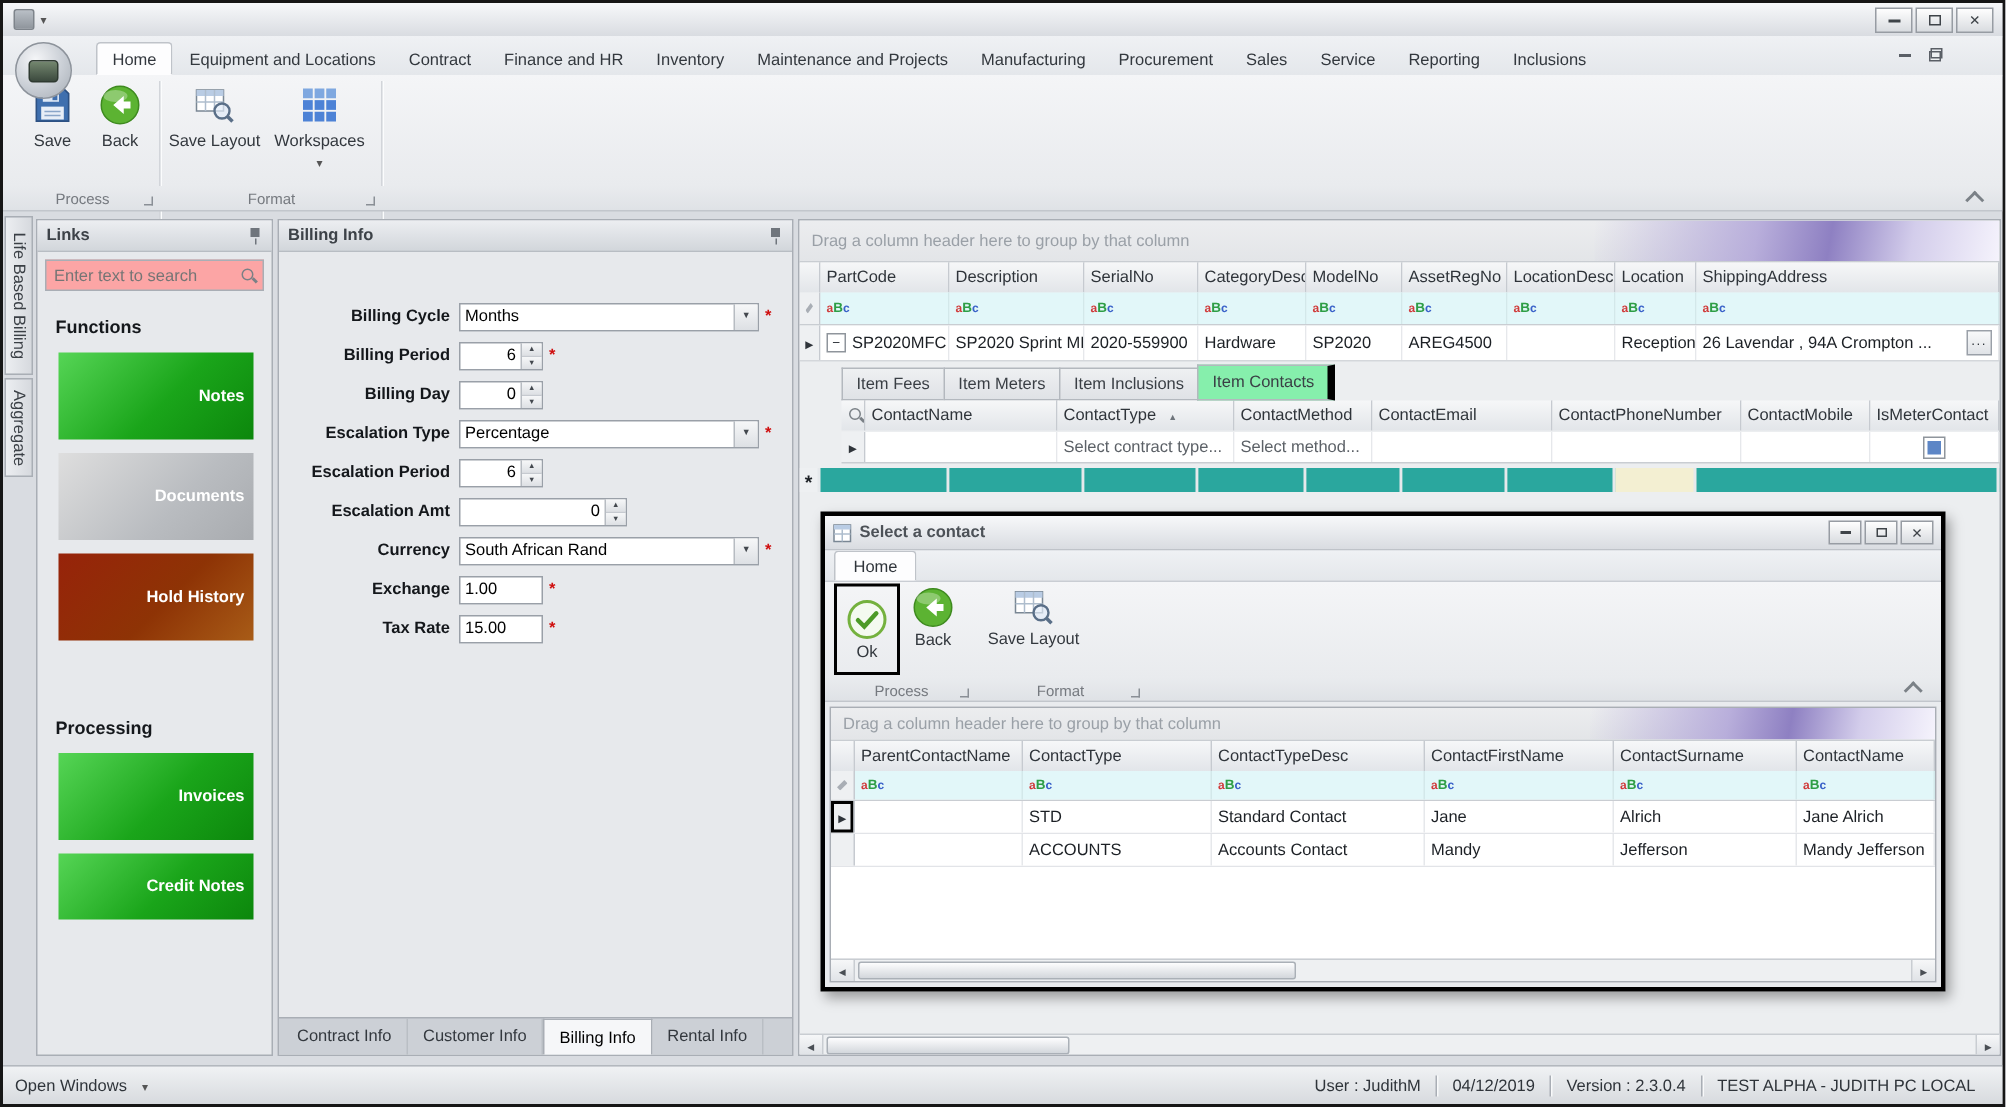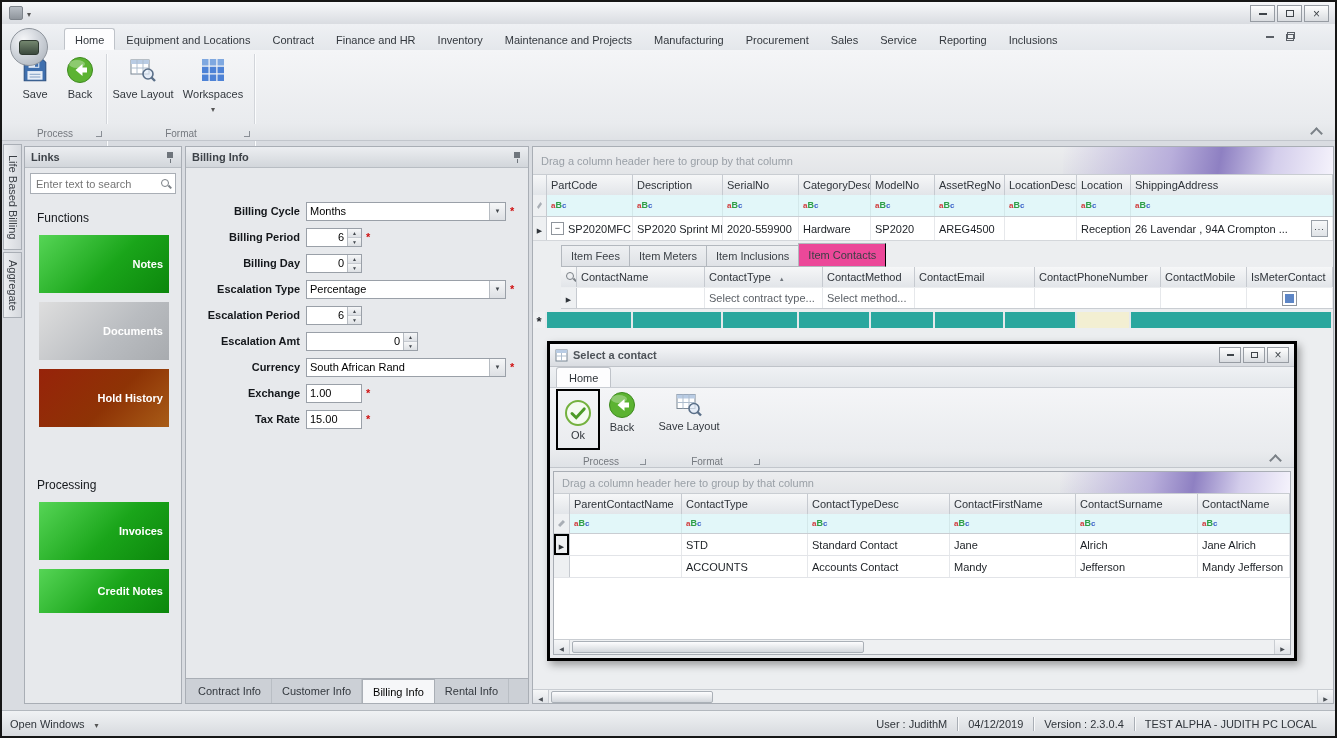--- a/index.html
+++ b/index.html
@@ -42,26 +42,26 @@
 
   
   .vtab{position:absolute;left:1px;width:19px;background:linear-gradient(90deg,#eceef1,#d6d9de);border:1px solid #a9aeb5;color:#3a3f45;writing-mode:vertical-rl;display:flex;align-items:center;justify-content:center;font-size:11px;box-sizing:border-box}
 
   
   .panel{position:absolute;background:#e7e9ec;border:1px solid #a9aeb5;display:flex;flex-direction:column;box-sizing:border-box}
   .panel-hd{height:20px;background:linear-gradient(#eceef1,#d2d6db);border-bottom:1px solid #b8bdc3;display:flex;align-items:center;padding:0 6px;font-weight:bold;color:#3d4248;flex:none}
   .pin{margin-left:auto;width:10px;height:13px;position:relative}
   .pin::before{content:"";position:absolute;left:2px;top:1px;width:6px;height:6px;background:#6f757c}
   .pin::after{content:"";position:absolute;left:4.5px;top:8px;width:1px;height:4px;background:#6f757c}
-  .searchbox{margin:5px;height:19px;border:1px solid #a9aeb5;background:#ffffff;display:flex;align-items:center;padding:0 3px;flex:none}
+  .searchbox{margin:5px;height:19px;border:1px solid #a9aeb5;background:#fca5a5;display:flex;align-items:center;padding:0 3px;flex:none}
   .searchbox input{flex:1;border:none;outline:none;font:inherit;font-size:11px;color:#5c6167;background:transparent;min-width:0}
   .mag{width:12px;height:12px;position:relative;flex:none}
   .mag::before{content:"";position:absolute;left:1px;top:1px;width:6px;height:6px;border:1.5px solid #7a8086;border-radius:50%}
   .mag::after{content:"";position:absolute;left:8px;top:8px;width:4px;height:1.5px;background:#7a8086;transform:rotate(45deg)}
-  .section-title{font-weight:normal;font-size:12px;color:#15181c;margin:12px 0 10px 12px}
+  .section-title{font-weight:bold;font-size:12px;color:#15181c;margin:12px 0 10px 12px}
   .lbtn{width:130px;margin:0 0 9px 14px;padding:0 6px;color:#fff;font-weight:bold;font-size:11px;text-align:right;border:none;display:block;box-sizing:border-box}
   .lbtn.green{background:linear-gradient(135deg,#56d556 0%,#1aa51a 55%,#0c870c 100%)}
   .lbtn.gray{background:linear-gradient(135deg,#dedede 0%,#b9bcc0 60%,#a8abaf 100%)}
   .lbtn.red{background:linear-gradient(135deg,#97230a 0%,#8e3305 55%,#a85c17 100%)}
   .h58{height:58px}.h44{height:44px}
 
   
   .bform{flex:1;padding-top:30px;overflow:hidden}
   .frow{display:flex;align-items:center;height:26px;padding-left:4px}
   .flabel{width:110px;text-align:right;font-weight:bold;color:#14171b;padding-right:6px;white-space:nowrap;flex:none}
@@ -107,21 +107,21 @@
   .chk::after{content:"";position:absolute;left:2px;top:2px;right:2px;bottom:2px;background:#5d86c6}
   .placeholder{color:#5c6167}
   
   .c0{width:14px;flex:none}.c1{width:86px;flex:none}.c2{width:90px;flex:none}.c3{width:76px;flex:none}.c4{width:72px;flex:none}
   .c5{width:64px;flex:none}.c6{width:70px;flex:none}.c7{width:72px;flex:none}.c8{width:54px;flex:none}.c9{flex:1;min-width:0}
   
   .s0{width:16px;flex:none}.s1{width:128px;flex:none}.s2{width:118px;flex:none}.s3{width:92px;flex:none}
   .s4{width:120px;flex:none}.s5{width:126px;flex:none}.s6{width:86px;flex:none}.s7{flex:1;min-width:0}
   .subtabs{position:absolute;left:28px;top:98px;height:22px;display:flex;align-items:flex-end}
   .stab{height:20px;padding:0 9px;display:flex;align-items:center;background:linear-gradient(#eef0f2,#dfe2e6);border:1px solid #b3b8be;border-right:none;color:#3a3f45;white-space:nowrap}
-  .stab.active{background:#ec4899;height:22px;border-right:1px solid #000000;z-index:2}
+  .stab.active{background:#86efac;height:22px;border-right:5px solid #000000;z-index:2}
   .tcell{background:#2aa79e;border-right:2px solid #e6e9ec;box-sizing:border-box}
   .tcell.yellow{background:#f3efd2}
   .newmark::before{content:"*";font-size:13px;font-weight:bold;color:#1c2025;margin-top:3px}
 
   
   .dialog{position:absolute;left:545px;top:339px;width:750px;height:320px;border:3px solid #000;background:#e9ebee;box-sizing:border-box;display:flex;flex-direction:column;box-shadow:3px 4px 8px rgba(0,0,0,.35);z-index:20}
   .dlg-tb{height:22px;background:linear-gradient(#f7f8fa,#d9dce1);border-bottom:1px solid #bfc3c9;display:flex;align-items:center;padding:0 5px;flex:none}
   .dlg-title{font-weight:bold;color:#4d5258;margin-left:5px}
   .dlg-btns{margin-left:auto;display:flex;gap:2px}
   .dlg-btn{width:20px;height:14px;border:1px solid #979ca3;background:linear-gradient(#fefefe,#d9dce0);display:flex;align-items:center;justify-content:center;color:#3f4449}

